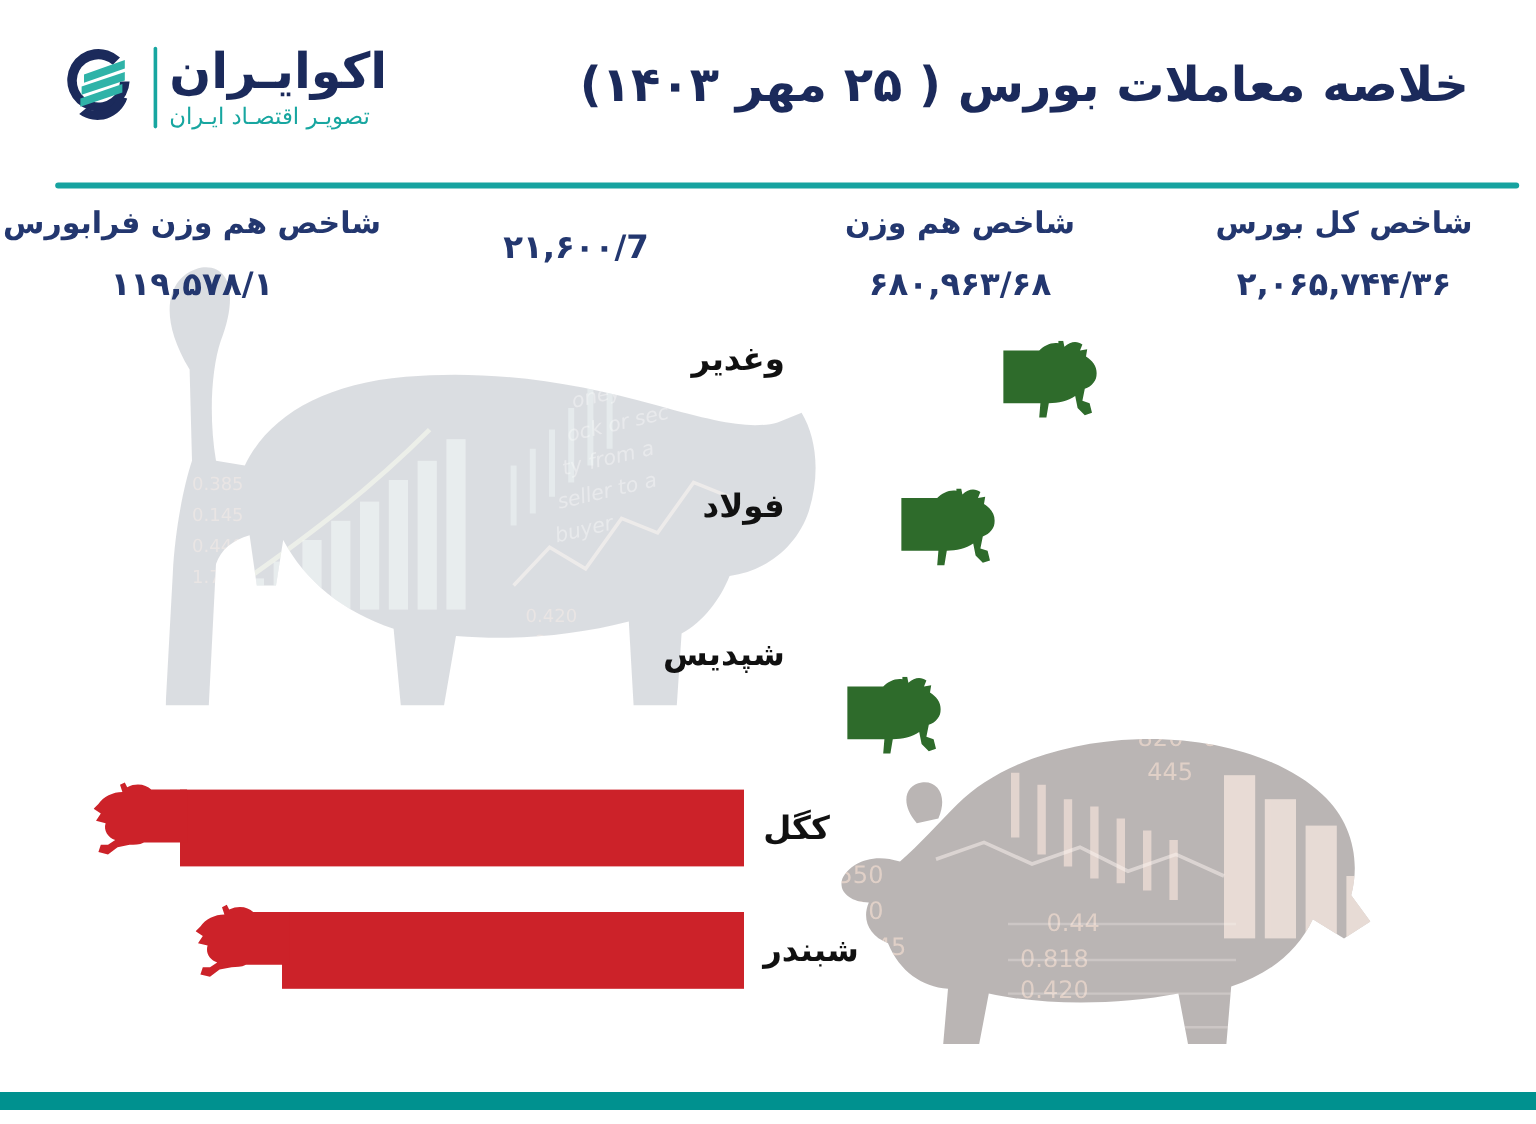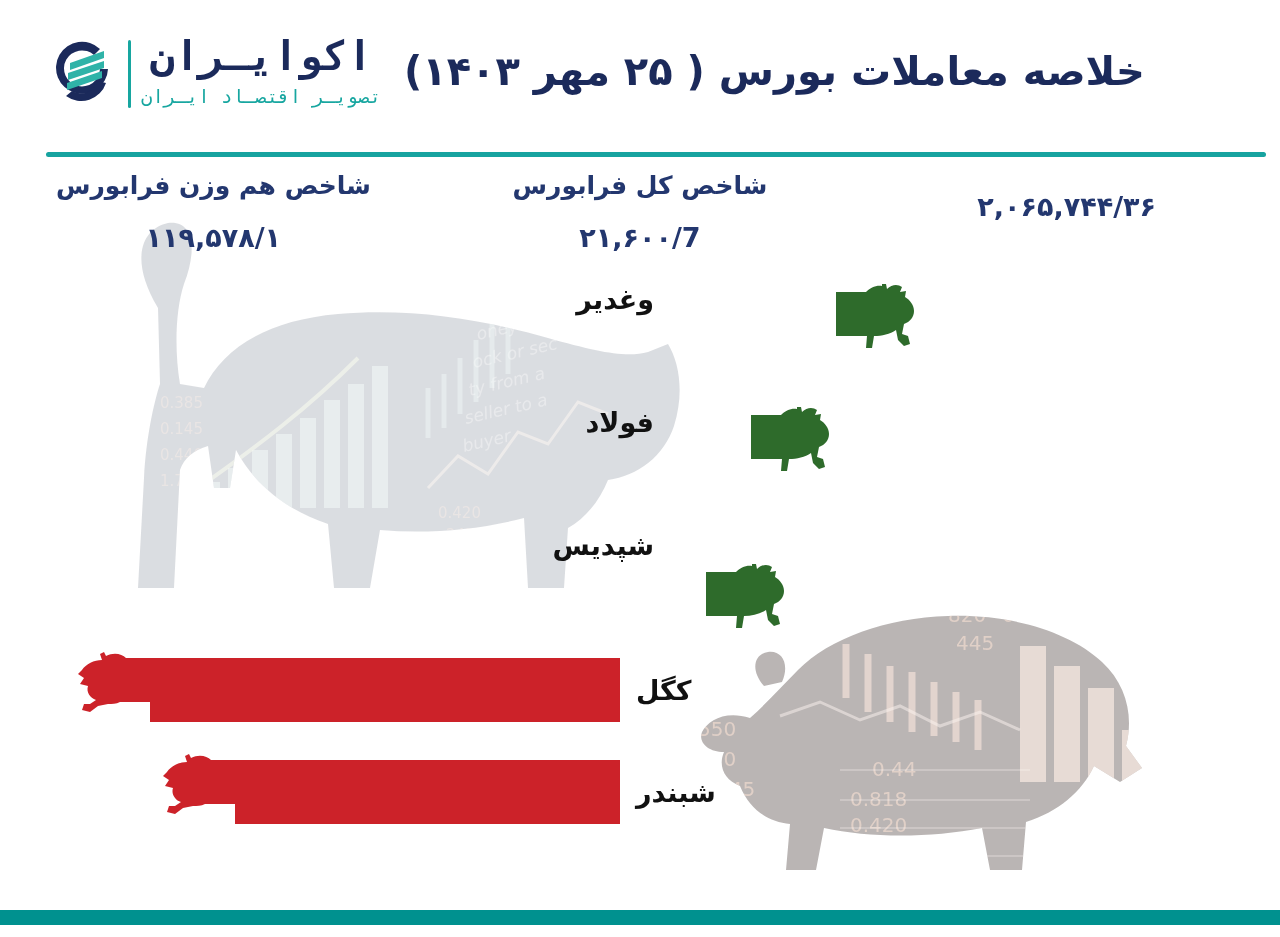--- a/index.html
+++ b/index.html
@@ -19,32 +19,32 @@
   .wm-bear{ left:690px; top:570px; width:600px; height:345px; opacity:.32; }
 
   
   .header{ position:absolute; left:0; top:0; width:1280px; height:155px; }
   .logo-wrap{
     position:absolute; left:48px; top:38px;
     display:flex; align-items:center; gap:10px;
   }
   .logo-mark{ width:70px; height:70px; }
   .logo-sep{ width:3px; height:68px; background:#17a6a0; border-radius:2px; }
-  .logo-text{ display:flex; flex-direction:column; align-items:center;font-family:Liberation Mono, monospace; }
+  .logo-text{ display:flex; flex-direction:column; align-items:flex-start; }
   .logo-name{
     font-size:41px; font-weight:bold; color:#1b2a5b; line-height:1.05;
     direction:rtl; letter-spacing:1px;
   }
   .logo-tag{
     font-size:19px; color:#17a6a0; direction:rtl; margin-top:4px;
     letter-spacing:1px;
   }
   .title{
     position:absolute; right:56px; top:48px; width:820px;
-    text-align:left; direction:rtl;
+    text-align:right; direction:rtl;
     font-size:40px; font-weight:bold; color:#1b2a5b;
     white-space:nowrap;
   }
   .divider{
     position:absolute; left:46px; top:152px; width:1220px; height:5px;
     background:#17a3a0; border-radius:3px;
   }
 
   
   .index-row{
@@ -257,24 +257,28 @@
     <div class="title">خلاصه معاملات بورس  ( ۲۵ مهر ۱۴۰۳)</div>
     <div class="divider"></div>
   </div>
 
   <div class="index-row">
     <div class="index-cell">
       <div class="index-name">شاخص هم وزن فرابورس</div>
       <div class="index-value">۱۱۹,۵۷۸/۱</div>
     </div>
     <div class="index-cell">
-      <div class="index-name">شاخص کل فرابورس</div>
       <div class="index-value">۲۱,۶۰۰/7</div>
     </div>
     <div class="index-cell">
+      <div class="index-name">شاخص هم وزن</div>
+      <div class="index-value">۶۸۰,۹۶۳/۶۸</div>
+    </div>
+    <div class="index-cell">
+      <div class="index-name">شاخص کل بورس</div>
       <div class="index-value">۲,۰۶۵,۷۴۴/۳۶</div>
     </div>
   </div>
 
   <div class="chart">
 
     <div class="row row-up" style="top:22px;">
       <span class="label">وغدیر</span>
       <span class="bar" style="width:420px;"></span>
       <span class="animal">

